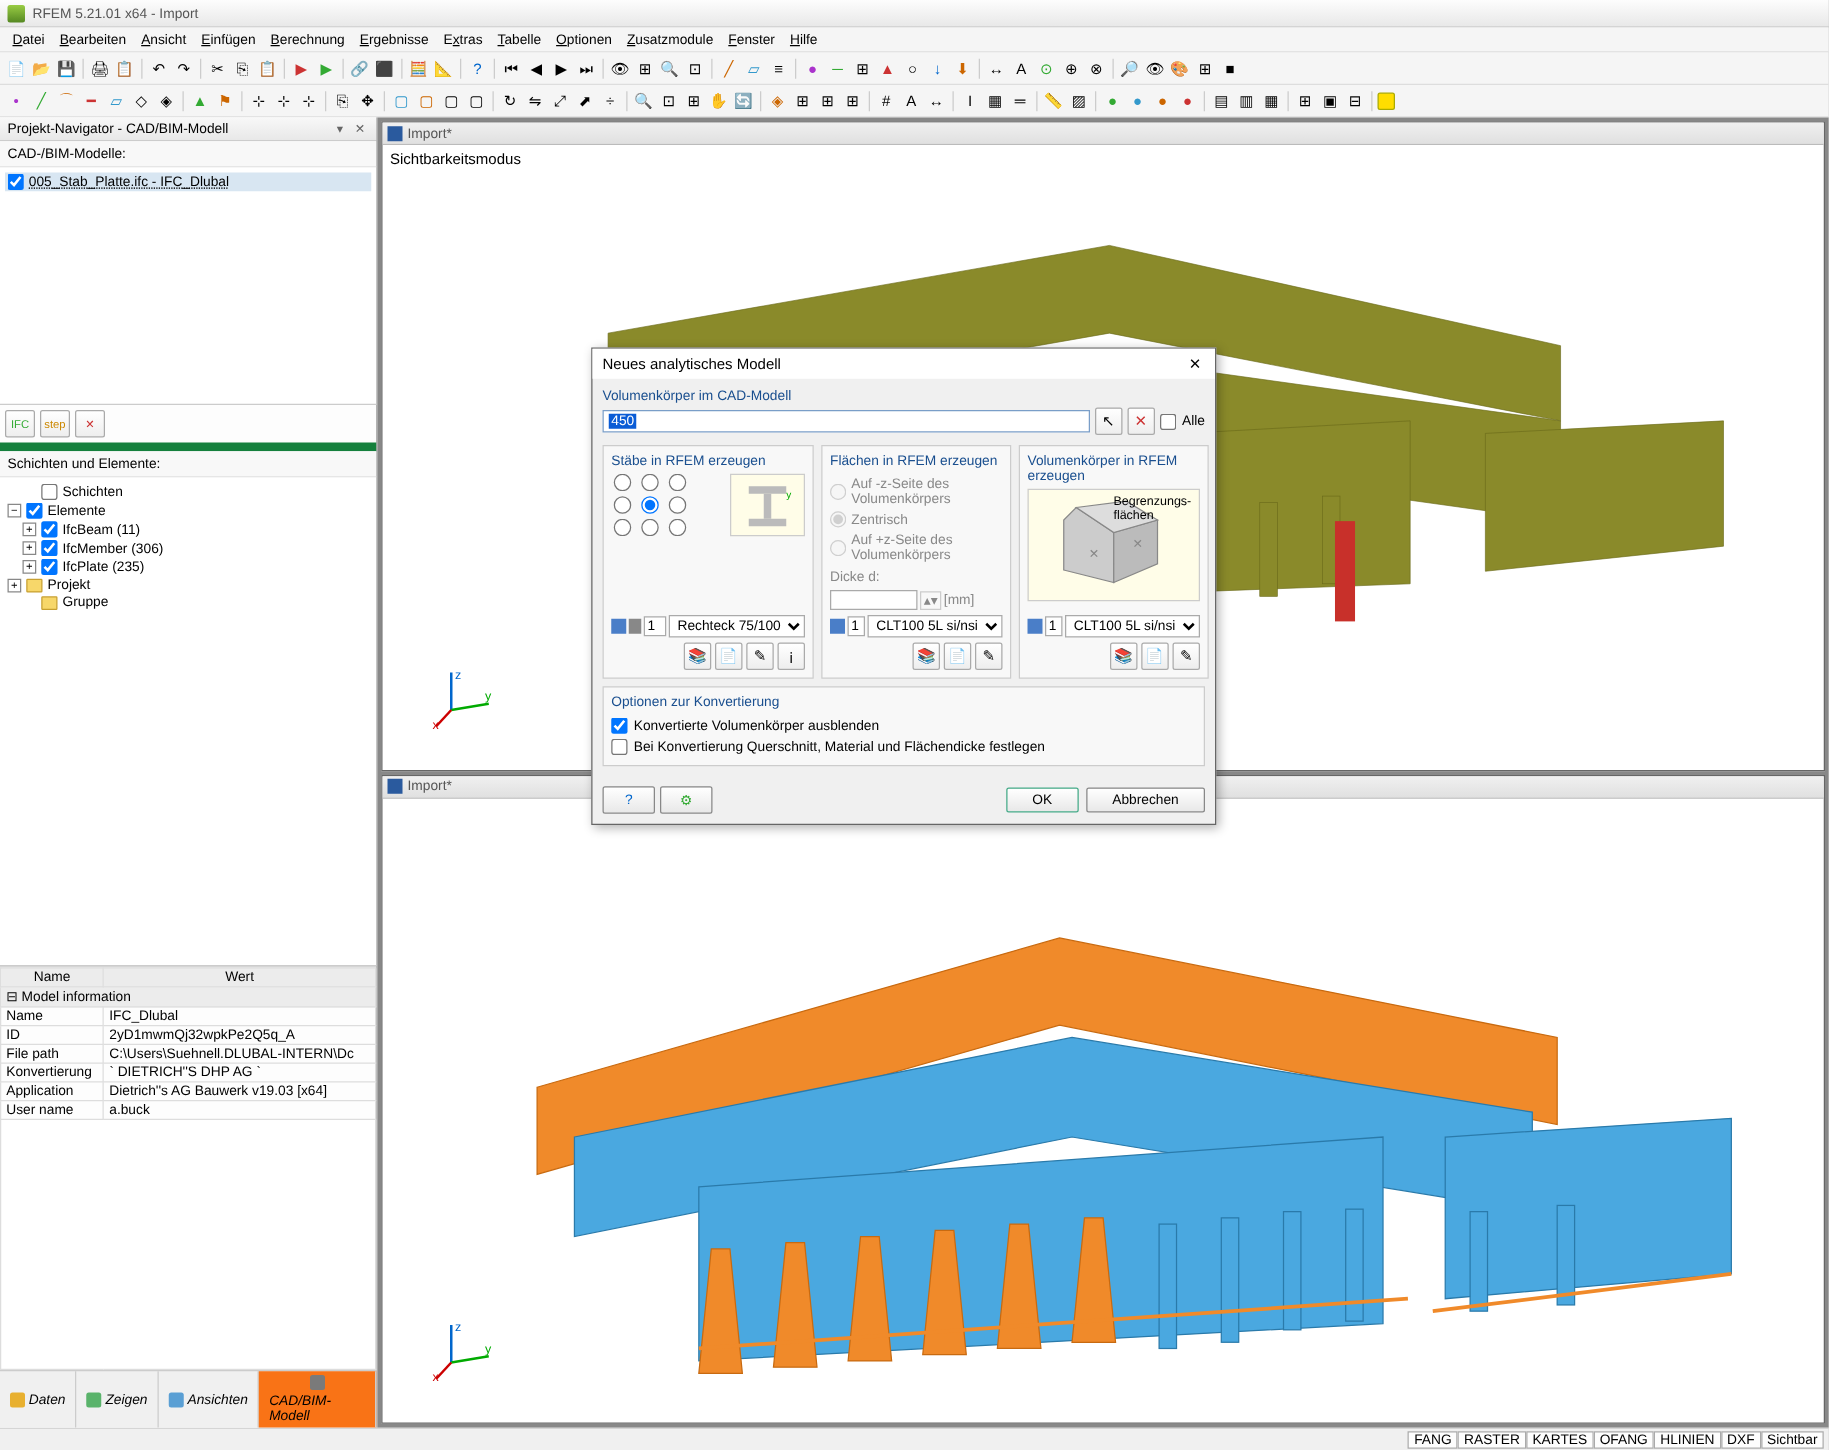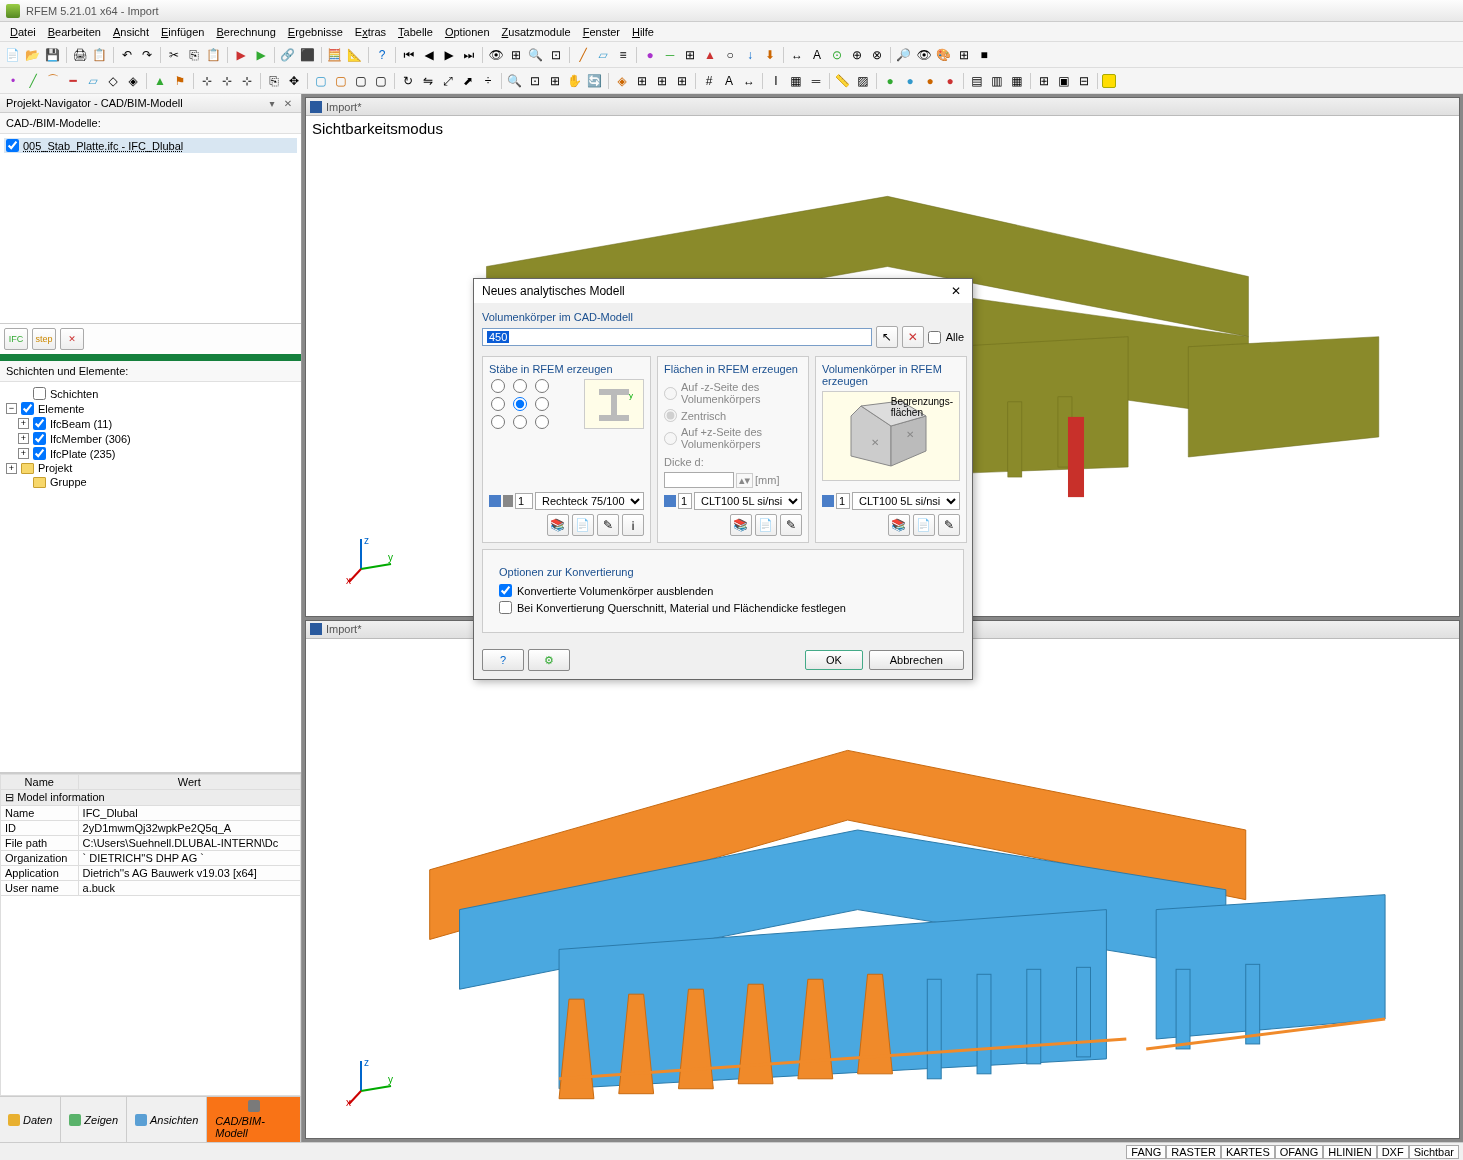--- a/index.html
+++ b/index.html
@@ -30,21 +30,21 @@
 .prop-grid .hdr td { background: #ececec; font-weight: 400; text-align:center; }
 .prop-grid .grp td { background: #ececec; }
 .nav-tabs { display: flex; border-top: 1px solid #ccc; background: #f0f0f0; }
 .nav-tabs div { padding: 3px 8px; border-right: 1px solid #ccc; display: flex; align-items: center; gap: 3px; font-size: 11px; cursor:pointer;font-style:italic; }
 .nav-tabs div.active { background: #f97316; flex-direction: column; }
 .nav-tabs .ico { width:12px; height:12px; display:inline-block; border-radius:2px; }
 .right-area { flex: 1; display: flex; flex-direction: column; background: #888; padding: 3px; gap: 3px; position: relative; }
 .viewport { flex: 1; background: #fff; border: 1px solid #666; position: relative; overflow: hidden; }
 .vp-title { position: absolute; top: 0; left: 0; right: 0; height: 18px; background: linear-gradient(#f0f0f0,#e0e0e0); border-bottom: 1px solid #bbb; display: flex; align-items: center; padding: 0 4px; gap:4px; z-index: 2; color:#555; }
 .vp-title .sq { width:12px; height:12px; background:#2a5a9e; display:inline-block; }
-.vp-mode { position: absolute; top: 22px; left: 6px; font-size: 15px; z-index: 2; }
+.vp-mode { position: absolute; top: 22px; left: 6px; font-size: 12px; z-index: 2; }
 .axis { position: absolute; left: 40px; bottom: 30px; z-index: 2; }
 .axis svg { overflow: visible; }
 .model-svg { position: absolute; inset: 0; width: 100%; height: 100%; }
 .dialog { position: absolute; left: 473px; top: 278px; width: 500px; background: #f0f0f0; border: 1px solid #666; box-shadow: 2px 2px 8px rgba(0,0,0,0.3); z-index: 100; }
 .dlg-title { background: #fff; padding: 4px 8px; display: flex; justify-content: space-between; align-items: center; font-size: 12px; }
 .dlg-title .x { width: 16px; height: 16px; display: flex; align-items: center; justify-content: center; cursor: pointer; }
 .dlg-body { padding: 8px; }
 .dlg-group-label { color: #1a4f8f; font-size: 11px; margin-bottom: 3px; }
 .dlg-input-row { display: flex; gap: 4px; align-items: center; }
 .dlg-input-row .selval { background: #0a5cd6; color: #fff; padding: 0 2px; }
@@ -53,21 +53,21 @@
 .dlg-col { flex: 1; border: 1px solid #ccc; background: #f8f8f8; padding: 6px; display:flex; flex-direction:column; }
 .dlg-col-title { color: #1a4f8f; font-size: 11px; margin-bottom: 4px; }
 .radio-grid { display: grid; grid-template-columns: repeat(3, 18px); gap: 4px; }
 .radio-grid input { margin: 0; }
 .beam-diagram { width: 60px; height: 50px; background: #fffde8; border: 1px solid #ccc; margin-left:auto; display:flex; align-items:center; justify-content:center; font-size:20px; color:#888; }
 .radio-opt { display: flex; align-items: center; gap: 4px; padding: 2px 0; font-size: 11px; color:#888; }
 .radio-opt input { margin:0; }
 .combo { display: flex; align-items: center; gap: 2px; margin-top: 4px; }
 .combo select, .combo input { border: 1px solid #aaa; padding: 1px 2px; font-size: 11px; background:#fff; }
 .mini-btns { display: flex; gap: 3px; margin-top: 4px; justify-content: flex-end; }
-.opt-section { border: 1px solid #ccc; background: #f8f8f8; padding: 16px; margin-top: 6px; }
+.opt-section { border: 1px solid #ccc; background: #f8f8f8; padding: 6px; margin-top: 6px; }
 .chk-row { display: flex; align-items: center; gap: 5px; padding: 2px 0; font-size:11px; }
 .dlg-footer { display: flex; justify-content: space-between; align-items: center; padding: 8px; }
 .dlg-footer .left { display: flex; gap: 4px; }
 .dlg-footer .right { display: flex; gap: 6px; }
 .dlg-footer button { padding: 3px 20px; border: 1px solid #888; background: linear-gradient(#fff,#e8e8e8); border-radius: 2px; font-size:11px; cursor:pointer; }
 .dlg-footer button.primary { border: 1px solid #4a8; }
 .statusbar { height: 18px; background: #f0f0f0; border-top: 1px solid #ccc; display: flex; justify-content: flex-end; align-items: center; padding: 0 4px; gap: 0; font-size: 11px; }
 .statusbar span { border: 1px solid #aaa; padding: 0 4px; background:#fdfdfd; }
 .solid-diagram { width:100%; height:90px; background:#fffde8; border:1px solid #ccc; display:flex; align-items:center; justify-content:center; position:relative; }
 .tree-indent-1 { padding-left: 14px; }
@@ -302,21 +302,21 @@
             </tr>
         <tr>
               <td>ID</td>
               <td>2yD1mwmQj32wpkPe2Q5q_A</td>
             </tr>
         <tr>
               <td>File path</td>
               <td>C:\Users\Suehnell.DLUBAL-INTERN\Dc</td>
             </tr>
         <tr>
-              <td>Organization</td>
+              <td>Konvertierung</td>
               <td>`   DIETRICH''S DHP  AG   `</td>
             </tr>
         <tr>
               <td>Application</td>
               <td>Dietrich''s AG Bauwerk v19.03 [x64]</td>
             </tr>
         <tr>
               <td>User name</td>
               <td>a.buck</td>
             </tr>

